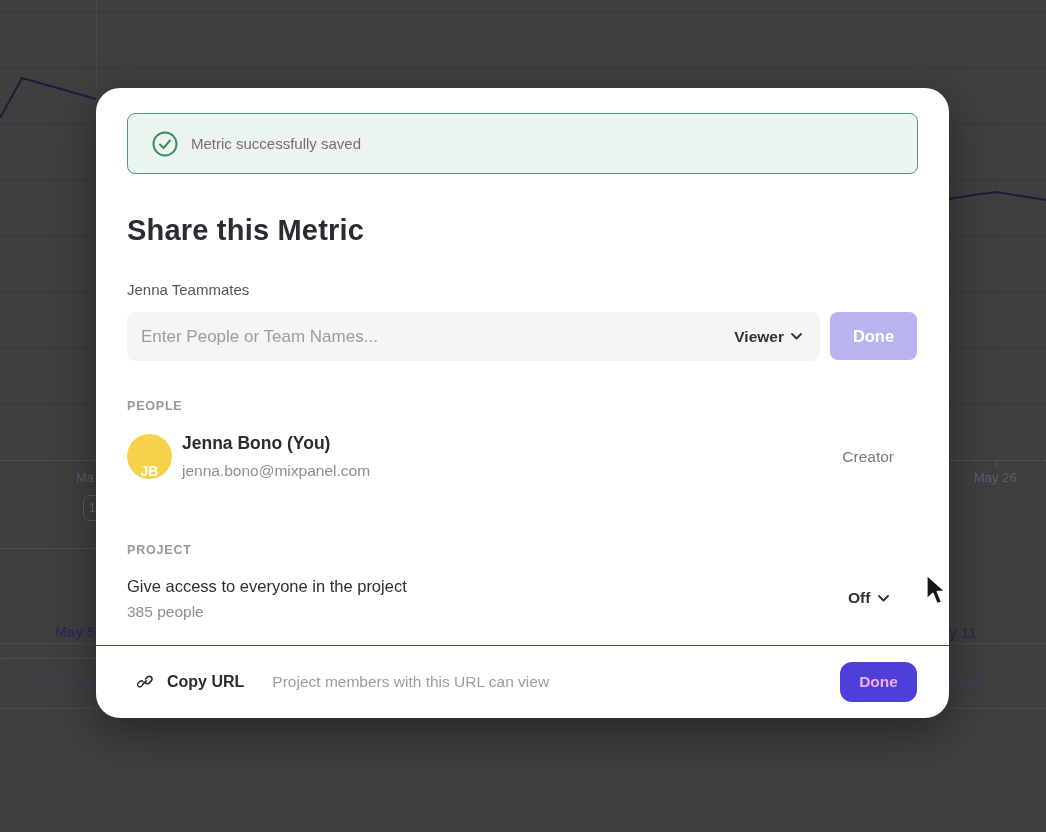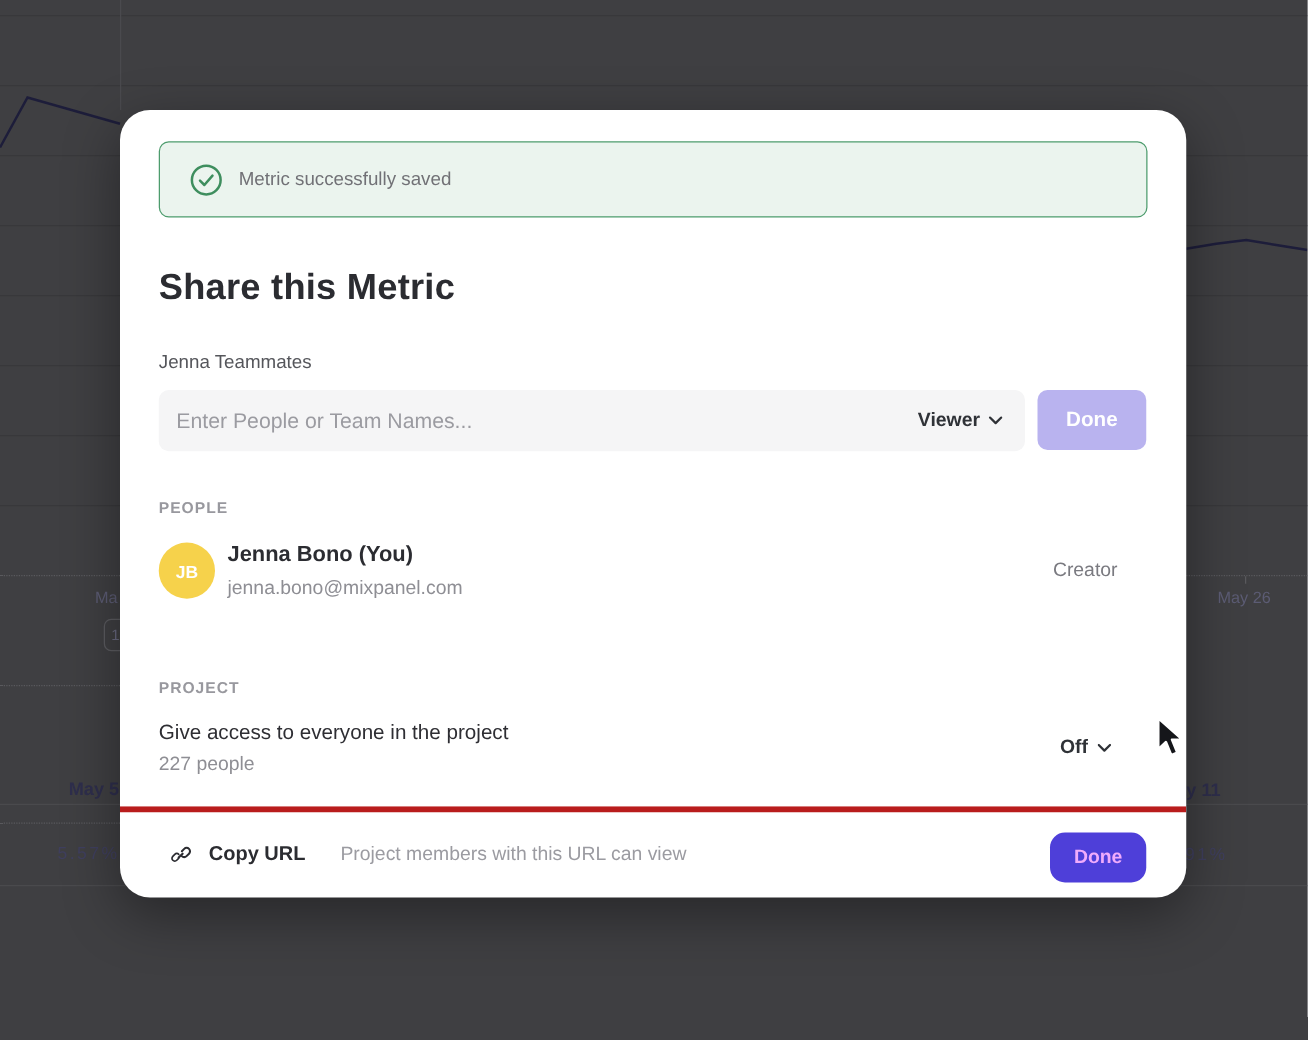--- a/index.html
+++ b/index.html
@@ -58,32 +58,32 @@
   .share-btn {
     position:absolute; left:734px; top:224px; width:87px; height:48px;
     background:#b9b3ef; border:none; border-radius:8px; color:#ffffff;
     font-family:"Liberation Sans", sans-serif; font-size:16.5px; font-weight:700;
   }
   .section-h { position:absolute; left:31px; font-size:12.5px; color:#98989e;
                letter-spacing:.8px; font-weight:700; }
   .avatar {
     position:absolute; left:31px; top:346px; width:45px; height:45px; border-radius:50%;
     background:#f6d24b; color:#ffffff; font-size:14px; font-weight:700;
-    display:flex; align-items:center; justify-content:center;
+    display:flex; align-items:flex-end; justify-content:center;
   }
   .member-name { position:absolute; left:86px; top:345px; font-size:17.5px; font-weight:700; color:#2b2c31; }
   .member-email { position:absolute; left:86px; top:374px; font-size:15.5px; color:#8e8e94; }
   .member-role { position:absolute; right:55px; top:360px; font-size:15.5px; color:#7a7a80; }
   .project-title { position:absolute; left:31px; top:489px; font-size:16.5px; color:#2e2e33; }
   .project-sub { position:absolute; left:31px; top:515px; font-size:15.5px; color:#8e8e94; }
   .access-select { position:absolute; left:752px; top:501px; display:flex; align-items:center;
                    gap:8px; color:#2f3237; font-size:15.5px; font-weight:700; cursor:pointer; }
   .footer {
     position:absolute; left:0; bottom:0; width:853px; height:73px;
-    border-top:5px solid #b91c1c; border-radius:0 0 24px 24px;
+    border-top:1px solid #b91c1c; border-radius:0 0 24px 24px;
     display:flex; align-items:center;
   }
   .copy-url { display:flex; align-items:center; gap:13px; margin-left:39px; cursor:pointer; }
   .copy-url .label { font-size:16px; font-weight:700; color:#2b2c31; }
   .footer .hint { margin-left:28px; font-size:15.5px; color:#9b9ba1; }
   .done-btn {
     position:absolute; right:32px; top:16px; width:77px; height:40px;
     background:#4e3fd9; border:none; border-radius:12px; color:#f0abfc;
     font-family:"Liberation Sans", sans-serif; font-size:15.5px; font-weight:700;
   }
@@ -156,21 +156,21 @@
   <div class="avatar">
     <span>JB</span>
   </div>
   <div class="member-name">Jenna Bono (You)</div>
   <div class="member-email">jenna.bono@mixpanel.com</div>
   <div class="member-role">Creator</div>
 
   <div class="section-h" style="top:455px">PROJECT</div>
 
   <div class="project-title">Give access to everyone in the project</div>
-  <div class="project-sub">227 people</div>
+  <div class="project-sub">385 people</div>
 
   <div class="access-select">
     <span>Off</span>
     <svg class="chev" viewBox="0 0 11 7">
       <path d="M1 1 L5.5 5.5 L10 1" fill="none" stroke="#2f3237" stroke-width="1.8" stroke-linecap="round" stroke-linejoin="round"></path>
     </svg>
   </div>
 
   <div class="footer">
     <div class="copy-url">

